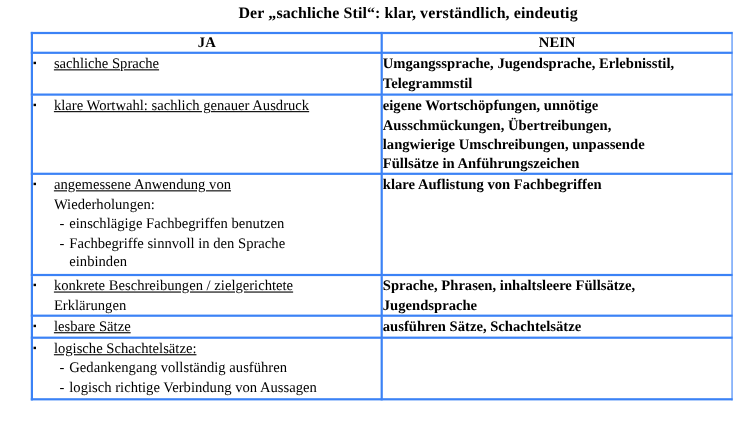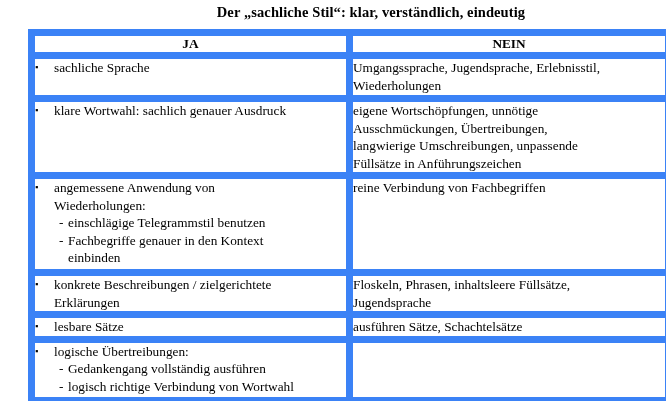--- a/index.html
+++ b/index.html
@@ -30,53 +30,55 @@
       position: absolute;
       top: 29px;
       left: 28px;
       width: 637px;
       border-collapse: collapse;
       table-layout: fixed;
       font-size: 13.3px;
       line-height: 17.5px;
     }
     table.style-table td, table.style-table th {
-      border: 7px solid #3b82f6;
+      border: 2px solid #3b82f6;
       vertical-align: top;
       padding: 0;
     }
     col.col-ja { width: 318px; }
     col.col-nein { width: 319px; }
     th {
       font-weight: bold;
       text-align: center;
       height: 16px;
       line-height: 16px;
       font-size: 13.3px;
     }
     td.ja-cell {
       padding: 0 4px 0 8px;
     }
     td.nein-cell {
       padding: 0 4px 0 8px;
+      font-weight: bold;
     }
     .bullet-line {
       display: flex;
       align-items: flex-start;
     }
     .bullet {
       display: inline-block;
       width: 19px;
       flex: 0 0 19px;
       font-size: 9px;
       line-height: 17.5px;
       padding-left: 0;
     }
     .bullet-text {
       flex: 1;
+      text-decoration: underline;
     }
     .bullet-cont {
       padding-left: 19px;
     }
     .sub-line {
       padding-left: 24px;
       text-indent: 0;
     }
     .sub-line .dash {
       display: inline-block;
@@ -112,21 +114,21 @@
 
     <tr class="row-1">
       <td class="ja-cell">
         <div class="bullet-line">
           <span class="bullet">▪</span>
           <span class="bullet-text">sachliche Sprache</span>
         </div>
       </td>
       <td class="nein-cell">
         <div>Umgangssprache, Jugendsprache, Erlebnisstil,</div>
-        <div>Wiederholungen</div>
+        <div>Telegrammstil</div>
       </td>
     </tr>
 
     <tr class="row-2">
       <td class="ja-cell">
         <div class="bullet-line">
           <span class="bullet">▪</span>
           <span class="bullet-text">klare Wortwahl: sachlich genauer Ausdruck</span>
         </div>
       </td>
@@ -139,67 +141,67 @@
     </tr>
 
     <tr class="row-3">
       <td class="ja-cell">
         <div class="bullet-line">
           <span class="bullet">▪</span>
           <span class="bullet-text">angemessene Anwendung von</span>
         </div>
         <div class="bullet-cont">Wiederholungen:</div>
         <div class="sub-line">
-          <span class="dash">- </span><span>einschlägige Telegrammstil benutzen</span>
-        </div>
-        <div class="sub-line">
-          <span class="dash">- </span><span>Fachbegriffe genauer in den Kontext</span>
+          <span class="dash">- </span><span>einschlägige Fachbegriffen benutzen</span>
+        </div>
+        <div class="sub-line">
+          <span class="dash">- </span><span>Fachbegriffe sinnvoll in den Sprache</span>
         </div>
         <div class="sub-cont">einbinden</div>
       </td>
       <td class="nein-cell">
-        <div>reine Verbindung von Fachbegriffen</div>
+        <div>klare Auflistung von Fachbegriffen</div>
       </td>
     </tr>
 
     <tr class="row-4">
       <td class="ja-cell">
         <div class="bullet-line">
           <span class="bullet">▪</span>
           <span class="bullet-text">konkrete Beschreibungen / zielgerichtete</span>
         </div>
         <div class="bullet-cont">Erklärungen</div>
       </td>
       <td class="nein-cell">
-        <div>Floskeln, Phrasen, inhaltsleere Füllsätze,</div>
+        <div>Sprache, Phrasen, inhaltsleere Füllsätze,</div>
         <div>Jugendsprache</div>
       </td>
     </tr>
 
     <tr class="row-5">
       <td class="ja-cell">
         <div class="bullet-line">
           <span class="bullet">▪</span>
           <span class="bullet-text">lesbare Sätze</span>
         </div>
       </td>
       <td class="nein-cell">
         <div>ausführen Sätze, Schachtelsätze</div>
       </td>
     </tr>
 
     <tr class="row-6">
       <td class="ja-cell">
         <div class="bullet-line">
           <span class="bullet">▪</span>
-          <span class="bullet-text">logische Übertreibungen:</span>
+          <span class="bullet-text">logische Schachtelsätze:</span>
         </div>
         <div class="sub-line">
           <span class="dash">- </span><span>Gedankengang vollständig ausführen</span>
         </div>
         <div class="sub-line">
-          <span class="dash">- </span><span>logisch richtige Verbindung von Wortwahl</span>
+          <span class="dash">- </span><span>logisch richtige Verbindung von Aussagen</span>
         </div>
       </td>
       <td class="nein-cell"></td>
     </tr>
   </tbody>
 </table>
 
 </body></html>

